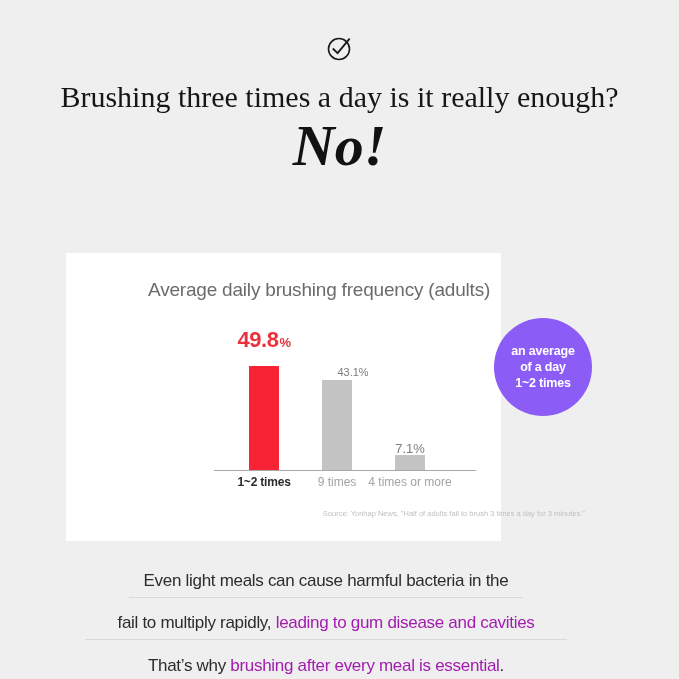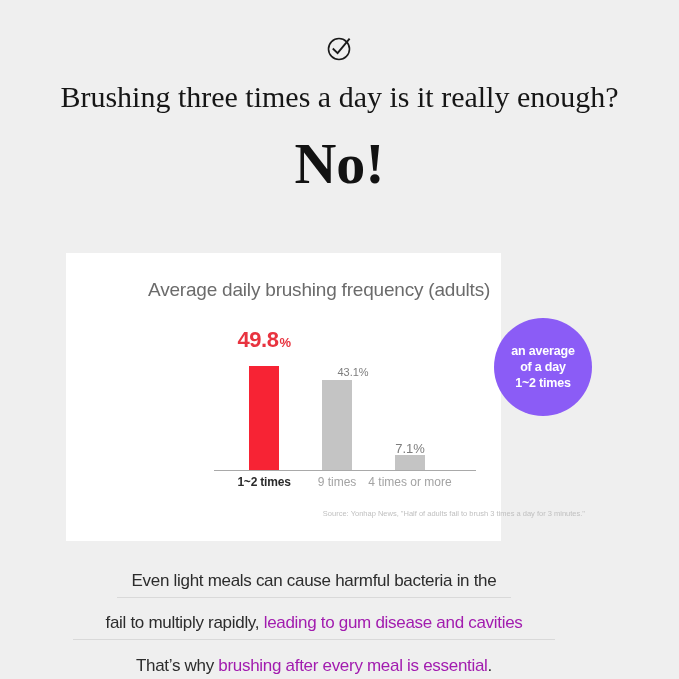--- a/index.html
+++ b/index.html
@@ -38,25 +38,26 @@
     line-height: 36px;
     color: #161616;
     margin-top: 12px;
     letter-spacing: 0px;
     white-space: nowrap;
   }
 
   .answer {
     text-align: center;
     font-family: "Liberation Serif", serif;
+    font-style: italic;
     font-weight: bold;
     font-size: 58px;
     line-height: 62px;
     color: #121212;
-    margin-top: 18px;
+    margin-top: 0;
   }
 
   
   .chart-panel {
     position: absolute;
     left: 66px;
     top: 220px;
     width: 435px;
     height: 288px;
     background: #ffffff;
@@ -190,21 +191,21 @@
     top: 256px;
     text-align: right;
     font-size: 7.5px;
     color: #c0c0c0;
     white-space: nowrap;
   }
 
   
   .footer {
     position: absolute;
-    left: 0;
+    left: 12px;
     top: 528px;
     width: 628px;
     text-align: center;
   }
   .f-line {
     font-size: 17px;
     color: #2c2c2c;
     line-height: 22px;
     letter-spacing: -0.3px;
     position: relative;

